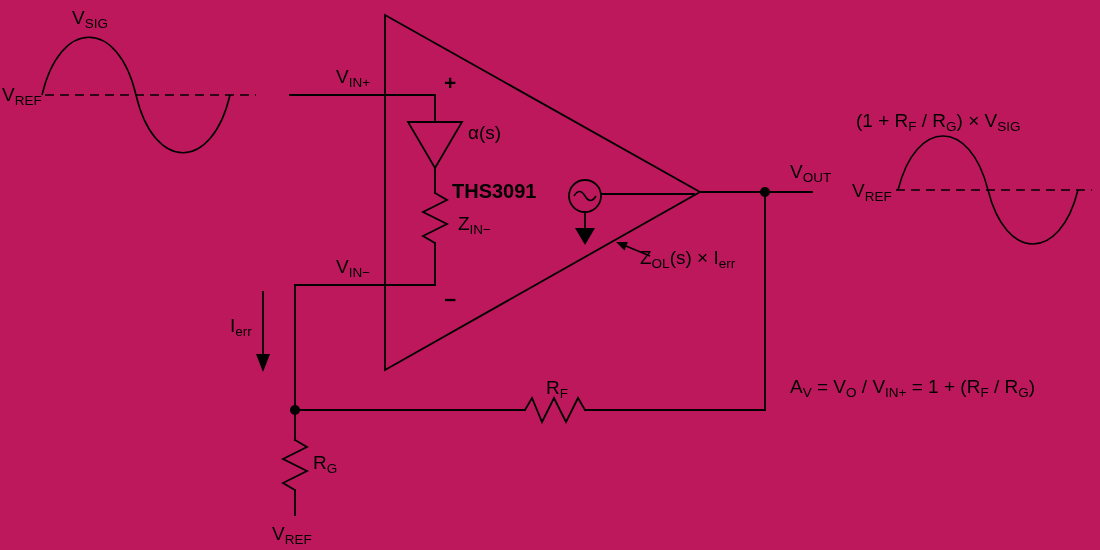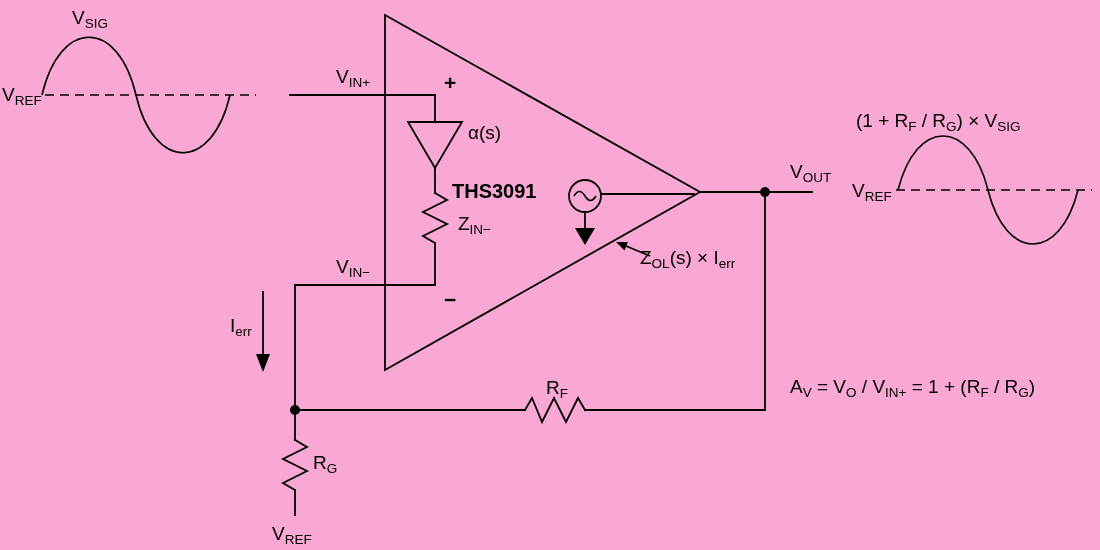--- a/index.html
+++ b/index.html
@@ -1,20 +1,20 @@
 <!DOCTYPE html>
 <html><head>
 <meta charset="utf-8">
 <style>
   html, body { margin: 0; padding: 0; background: #ffffff; }
   .stage {
     position: relative;
     width: 1100px;
     height: 550px;
-    background: #f9a8d4;
+    background: #be185d;
     font-family: "Liberation Sans", sans-serif;
     overflow: hidden;
   }
   svg { display: block; }
   svg text {
     font-family: "Liberation Sans", sans-serif;
     font-size: 19px;
     fill: #000000;
   }
   .sub { font-size: 13.5px; }

